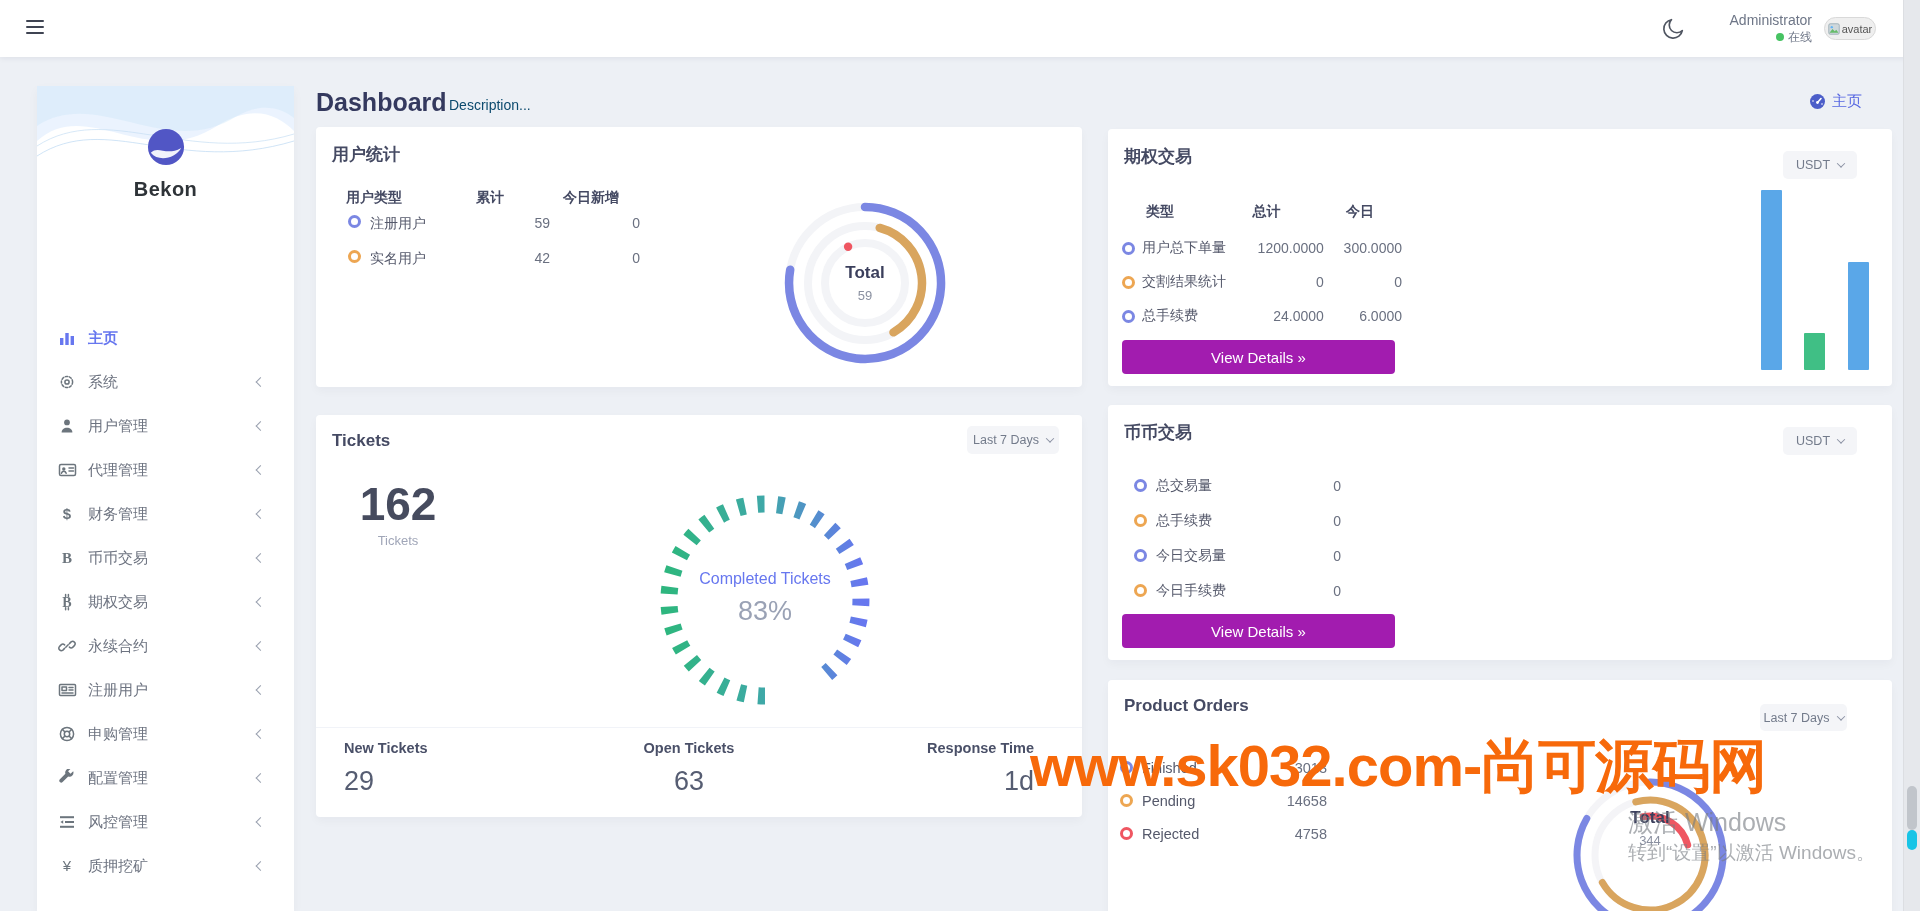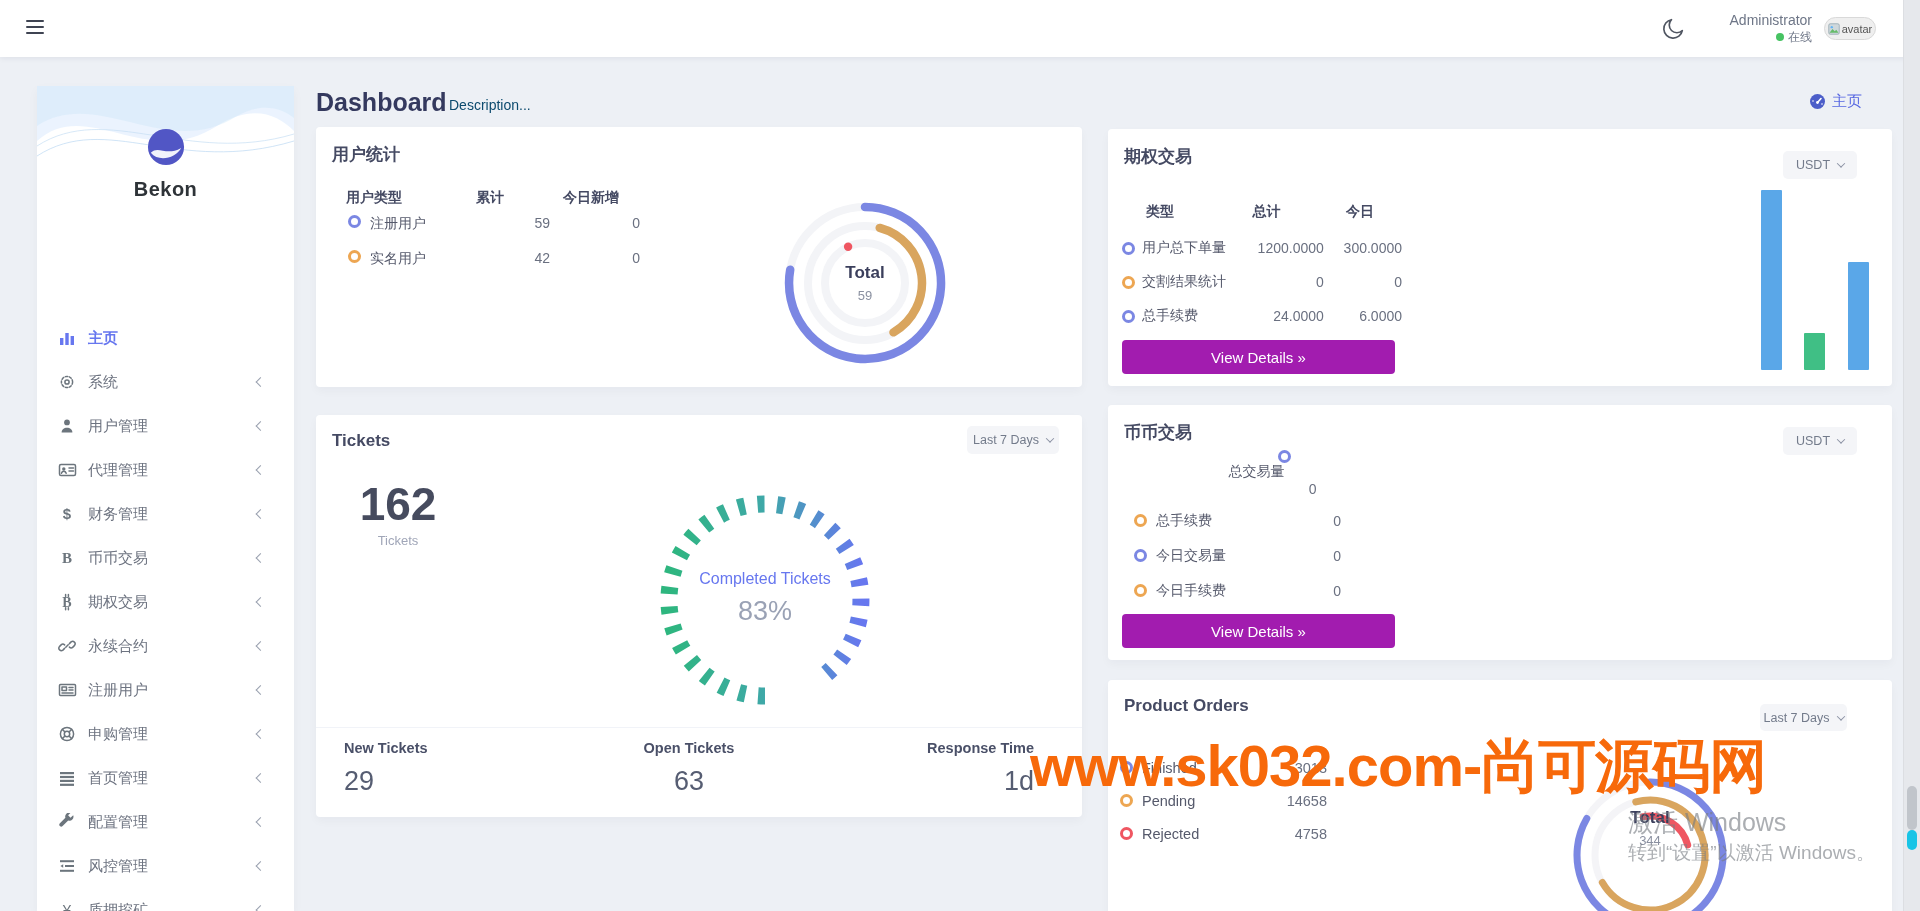--- a/index.html
+++ b/index.html
@@ -276,32 +276,20 @@
             <circle class="icon-stroke" cx="9" cy="9" r="2.7"></circle>
             <path class="icon-stroke" d="M4.4 4.4l2.3 2.3M13.6 4.4l-2.3 2.3M4.4 13.6l2.3-2.3M13.6 13.6l-2.3-2.3"></path>
           </svg>
       </span>
       <span class="mi-label">申购管理</span>
       <span class="chevron-l"></span>
     </li>
     <li class="menu-item">
       <span class="mi-icon">
         <svg width="18" height="18" viewBox="0 0 18 18">
-            <rect class="icon-fill" x="2" y="3" width="14" height="2.2"></rect>
-            <rect class="icon-fill" x="2" y="6.9" width="14" height="2.2"></rect>
-            <rect class="icon-fill" x="2" y="10.8" width="14" height="2.2"></rect>
-            <rect class="icon-fill" x="2" y="14.7" width="14" height="2.2"></rect>
-          </svg>
-      </span>
-      <span class="mi-label">首页管理</span>
-      <span class="chevron-l"></span>
-    </li>
-    <li class="menu-item">
-      <span class="mi-icon">
-        <svg width="18" height="18" viewBox="0 0 18 18">
             <path class="icon-fill" d="M15.2 2.3a4 4 0 0 1-5 5.2L4.6 13a1.9 1.9 0 1 1-2.7-2.7l5.5-5.5a4 4 0 0 1 5.2-5l-2.5 2.5 2.4 2.4 2.7-2.4Z"></path>
           </svg>
       </span>
       <span class="mi-label">配置管理</span>
       <span class="chevron-l"></span>
     </li>
     <li class="menu-item">
       <span class="mi-icon">
         <svg width="18" height="18" viewBox="0 0 18 18">
             <rect class="icon-fill" x="2" y="3.2" width="14" height="2"></rect>
@@ -448,21 +436,21 @@
     <div class="bar" style="left:740px; top:133px; height:108px; background:#5aa7e8;"></div>
   </div>
 </section>
 
 <section class="card" id="card-spot">
   <h3 class="card-title">币币交易</h3>
   <div class="pill" style="right:35px; top:22px; width:74px;">
     <span>USDT</span>
       <span class="caret"></span>
   </div>
-  <div class="sp-row" style="top:45px;flex-direction:column;">
+  <div class="sp-row" style="top:63px;">
     <span class="ring"></span>
     <span class="lbl">总交易量</span>
     <span class="v">0</span>
   </div>
   <div class="sp-row" style="top:98px;">
     <span class="ring orange"></span>
     <span class="lbl">总手续费</span>
     <span class="v">0</span>
   </div>
   <div class="sp-row" style="top:133px;">

